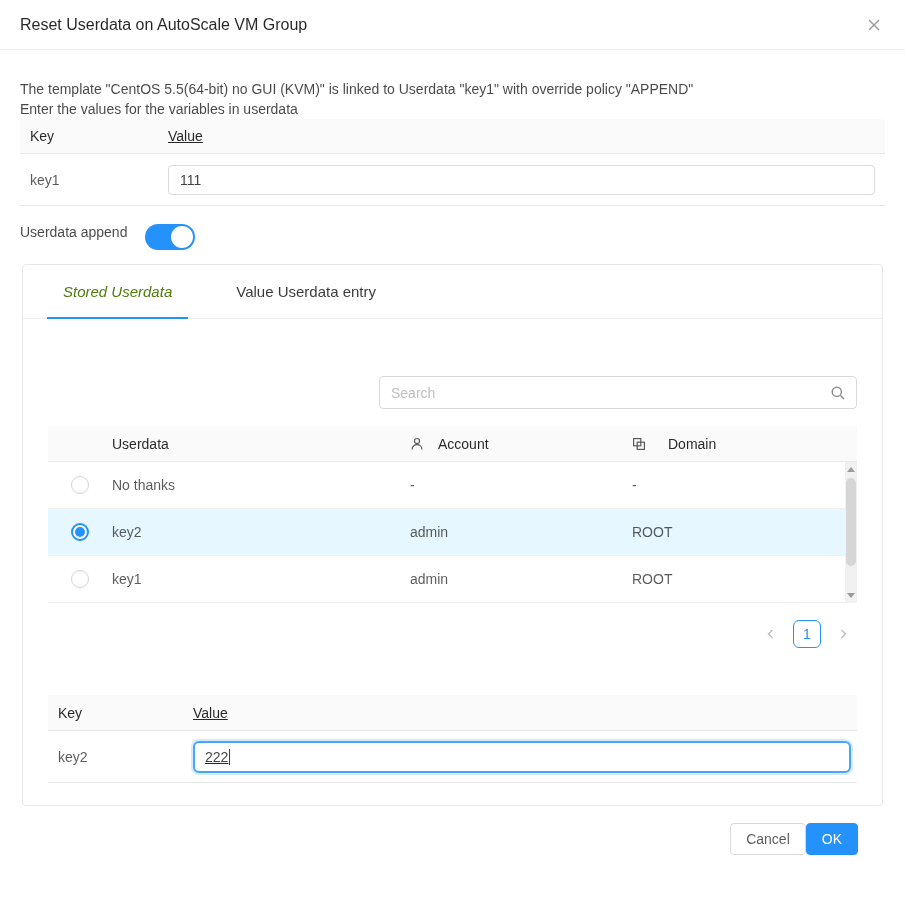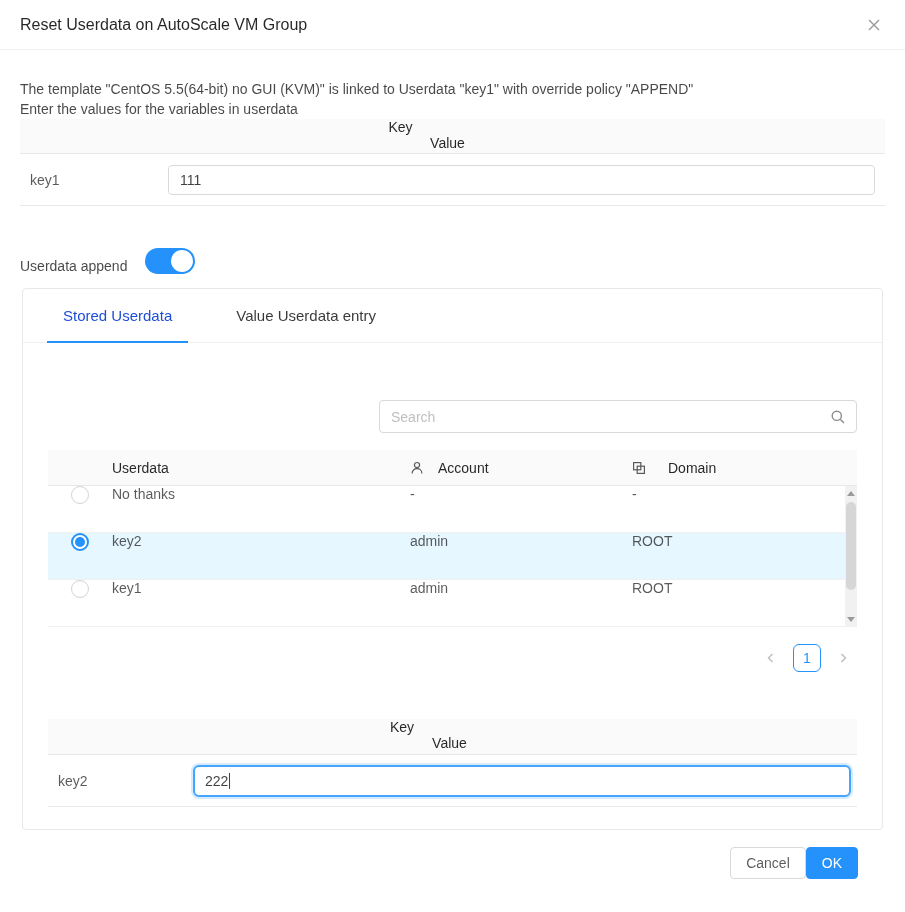--- a/index.html
+++ b/index.html
@@ -25,37 +25,36 @@
 
   .description { margin-top: 29px; line-height: 20px; color: rgba(0,0,0,0.72); }
   .variables-label { line-height: 20px; color: rgba(0,0,0,0.72); }
 
   
   .kv-table { width: 100%; }
   .kv-head {
     display: flex; align-items: center; height: 35px;
     background: #fafafa; border-bottom: 1px solid #e8e8e8;
     color: rgba(0,0,0,0.85);
-    flex-direction: column;
   }
   .kv-row {
     display: flex; align-items: center; height: 52px;
     border-bottom: 1px solid #e8e8e8;
   }
   .kv-key-col { width: 148px; padding-left: 10px; color: rgba(0,0,0,0.65); }
   .kv-head .kv-key-col { color: rgba(0,0,0,0.85); }
-  .kv-val-col { flex: 1; padding-right: 10px; }
+  .kv-val-col { flex: 1; padding-right: 10px; text-decoration: underline; }
   .text-input {
     width: 100%; height: 30px; border: 1px solid #d9d9d9; border-radius: 4px;
     padding: 0 11px; font-size: 14px; color: rgba(0,0,0,0.75);
     font-family: "Liberation Sans", sans-serif; outline: none; background: #fff;
   }
 
   
-  .toggle-row { margin-top: 42px; display: flex; align-items: flex-end; height: 26px; }
+  .toggle-row { margin-top: 18px; display: flex; align-items: flex-start; height: 26px; }
   .toggle-label { margin-right: 18px; color: rgba(0,0,0,0.72); }
   .switch {
     position: relative; width: 50px; height: 26px; border-radius: 13px;
     background: #2492fa; cursor: pointer; flex: none;
   }
   .switch .knob {
     position: absolute; top: 2px; right: 2px; width: 22px; height: 22px;
     border-radius: 50%; background: #fff;
   }
 
@@ -65,21 +64,21 @@
     background: #fff;
   }
   .tab-bar {
     display: flex; gap: 32px; height: 54px; padding: 0 24px;
     border-bottom: 1px solid #f0f0f0;
   }
   .tab {
     position: relative; display: flex; align-items: center; padding: 0 16px;
     font-size: 15px; color: rgba(0,0,0,0.78); cursor: pointer;
   }
-  .tab.active { color: #1d4ed8; }
+  .tab.active { color: #4d7c0f; font-style: italic; }
   .tab.active::after {
     content: ""; position: absolute; left: 0; right: 0; bottom: -1px;
     height: 2px; background: #2492fa;
   }
   .card-body { padding: 0 25px 22px 25px; }
 
   
   .search-row { margin-top: 57px; display: flex; justify-content: flex-end; }
   .search-box {
     position: relative; width: 478px; height: 33px;
@@ -97,21 +96,21 @@
   }
 
   
   .data-table { margin-top: 17px; width: 100%; }
   .dt-head {
     display: flex; align-items: center; height: 36px; background: #fafafa;
     border-bottom: 1px solid #e8e8e8; color: rgba(0,0,0,0.85);
   }
   .dt-body { position: relative; padding-right: 12px; }
   .dt-row {
-    display: flex; align-items: flex-start; height: 47px;
+    display: flex; align-items: center; height: 47px;
     border-bottom: 1px solid #f0f0f0; color: rgba(0,0,0,0.65); cursor: pointer;
   }
   .dt-row.selected { background: #e6f7ff; }
   .col-radio { width: 64px; display: flex; justify-content: center; }
   .col-userdata { width: 234px; }
   .dt-head .col-userdata { width: 298px; }
   .col-account { width: 222px; display: flex; align-items: center; gap: 14px; }
   .col-domain { flex: 1; display: flex; align-items: center; gap: 22px; }
   .dt-body .col-userdata { width: 298px; }
 

